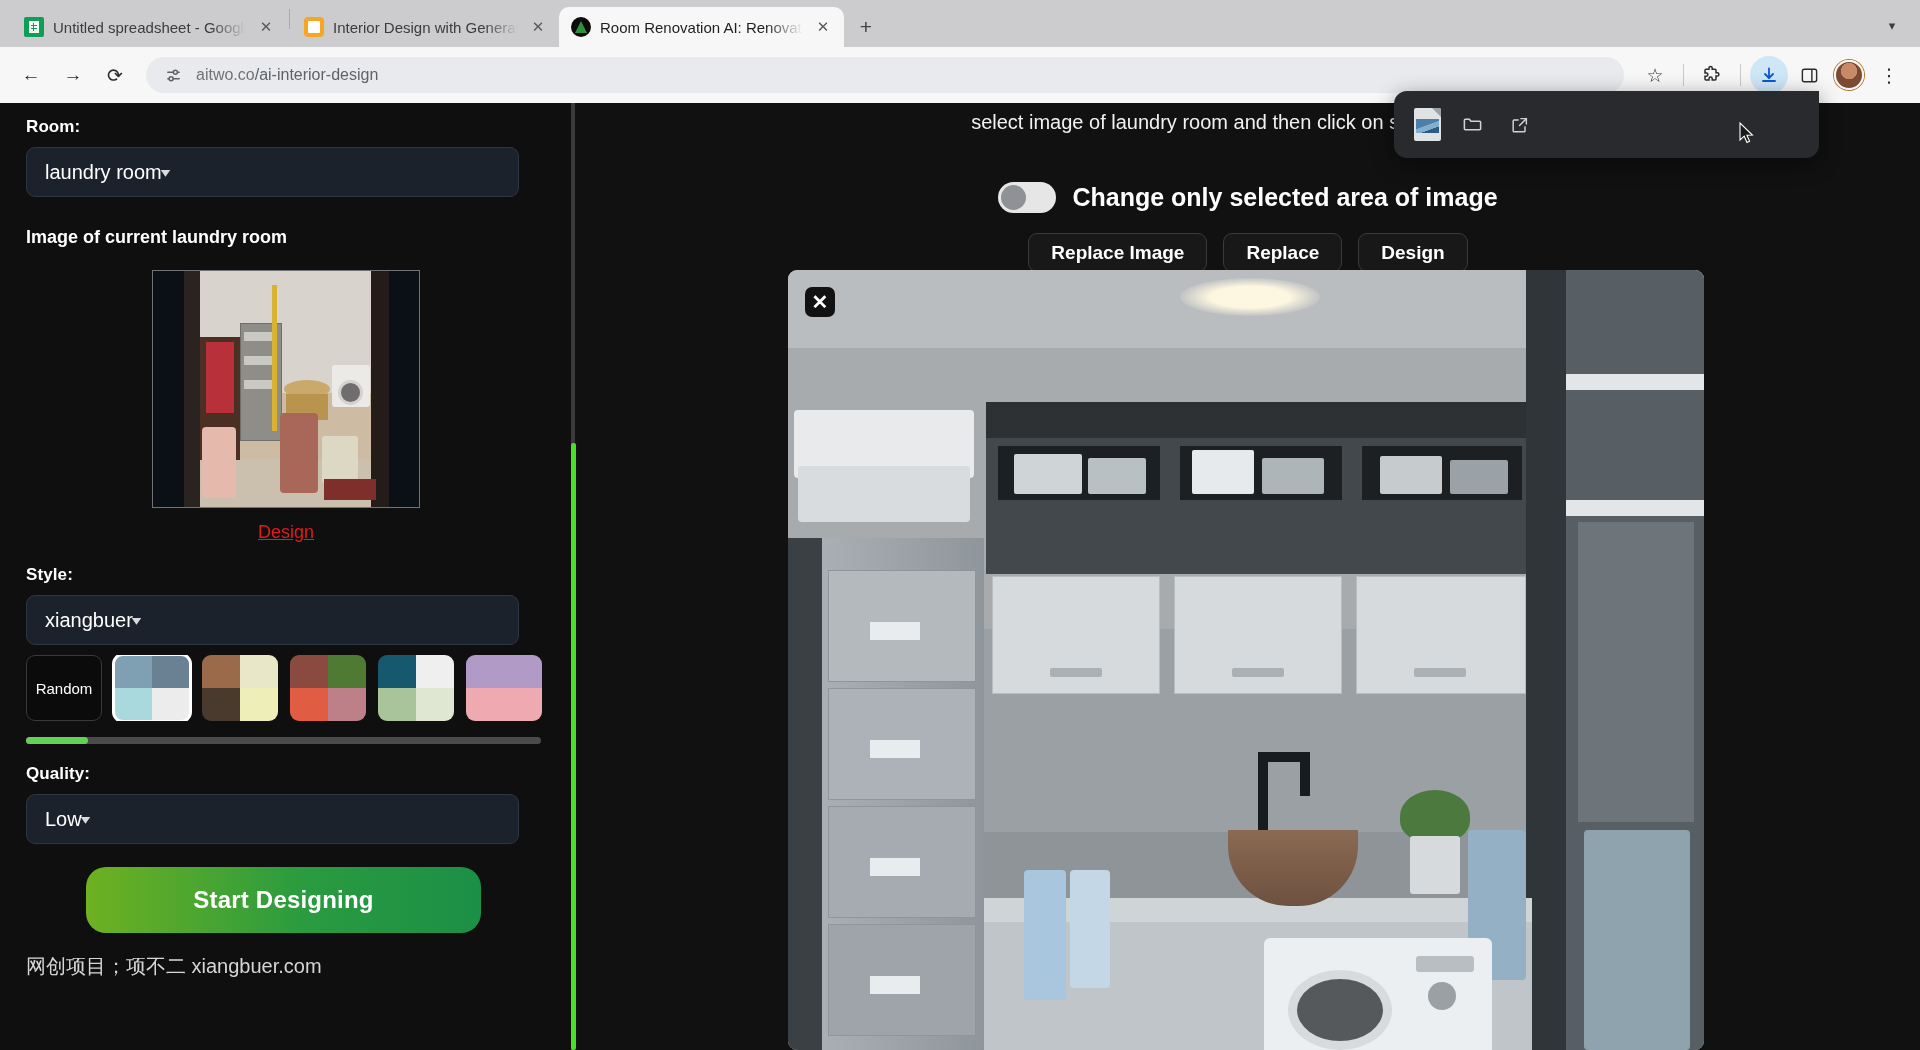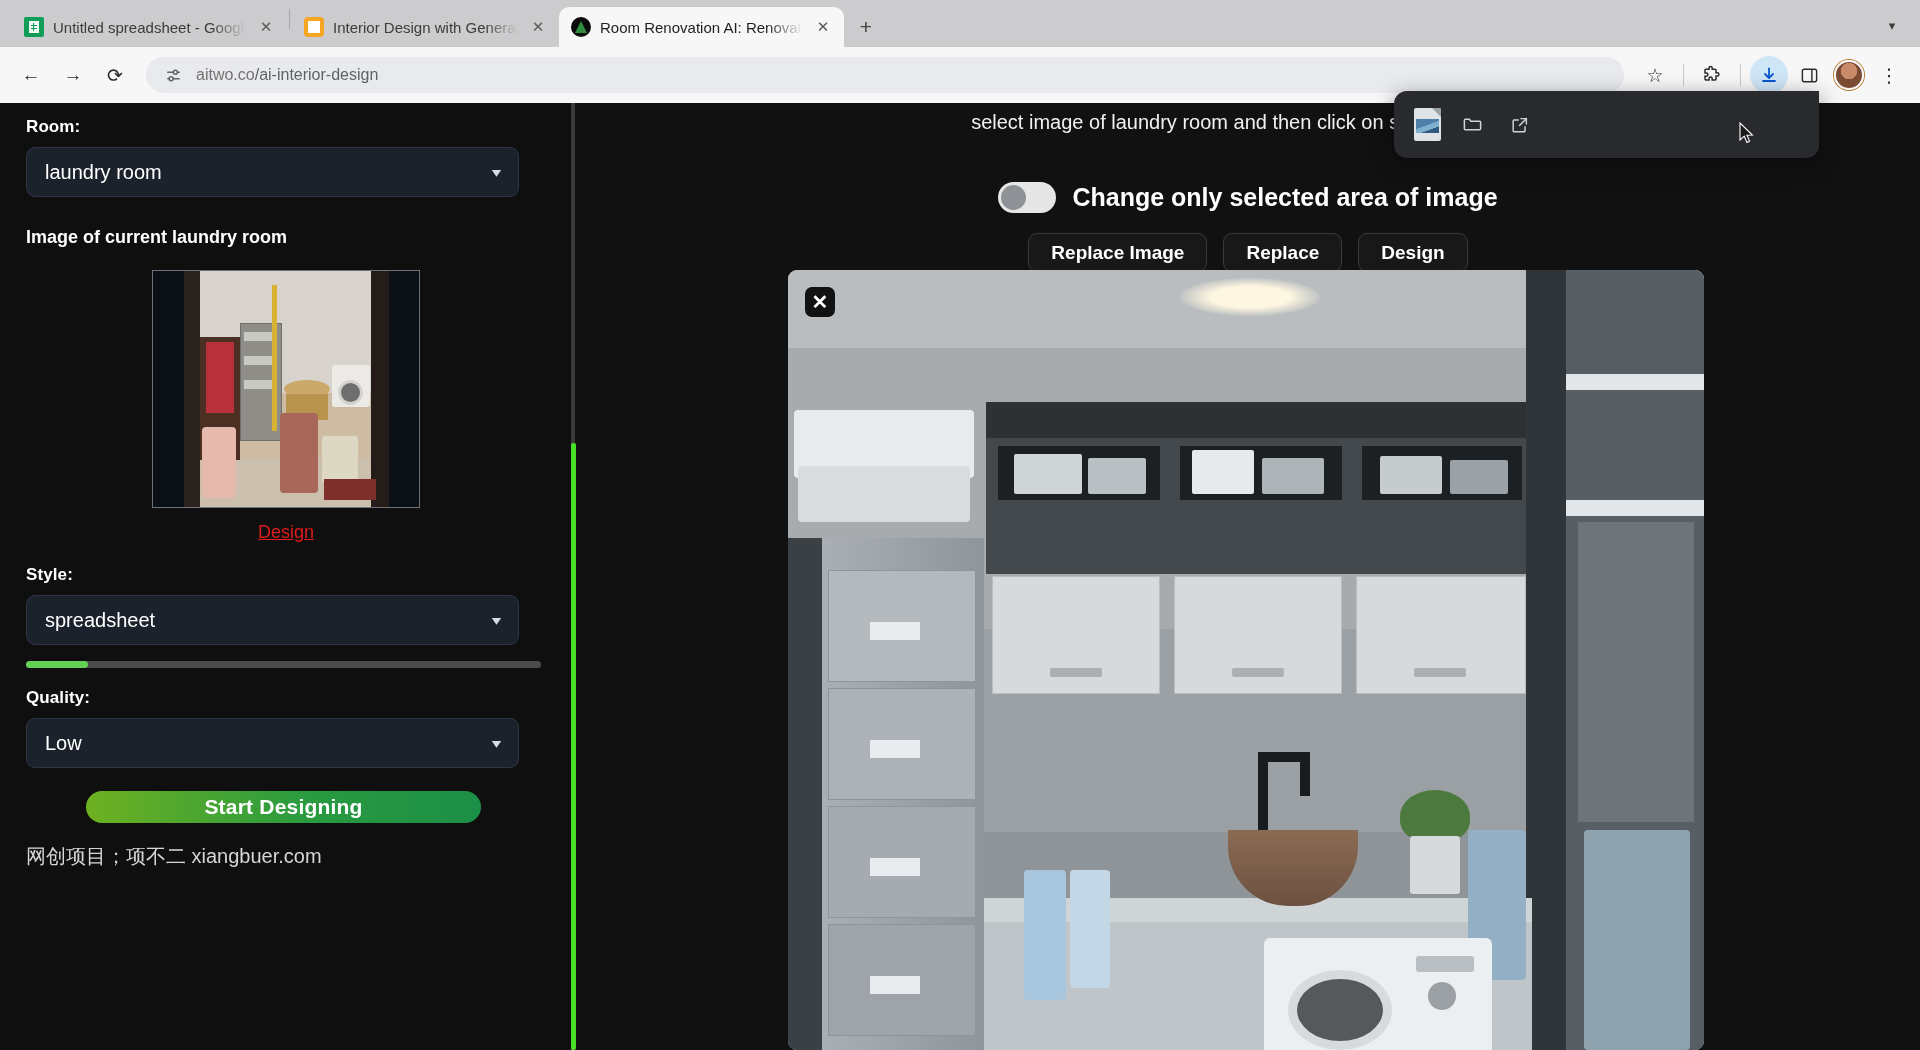--- a/index.html
+++ b/index.html
@@ -177,21 +177,21 @@
     padding: 14px 26px 0 26px;
   }
   .field-label {
     font-size: 17px; font-weight: bold; color: #ffffff;
     margin-bottom: 10px; letter-spacing: .1px;
   }
   .select-box {
     width: 493px; height: 50px;
     background: #1b222c; border: 1px solid #2c3644;
     border-radius: 9px;
-    display: flex; align-items: center; justify-content: space-between;
+    display: flex; align-items: center; 
     padding: 0 18px;
     color: #ffffff; font-size: 20px;
   }
   .chevron { font-size: 14px; color: #d7dbe0; transform: scaleX(1.35); }
   .section-title {
     font-size: 18px; font-weight: bold; color: #fff;
     margin: 30px 0 16px 0;
   }
 
   .thumb-wrap {
@@ -236,24 +236,24 @@
   .scroll-track {
     width: 515px; height: 7px; background: #4b4b4b;
     border-radius: 4px; margin-top: 16px; position: relative;
   }
   .scroll-thumb {
     position: absolute; left: 0; top: 0; height: 7px;
     background: #62d154; border-radius: 4px;
   }
 
   .cta {
-    width: 395px; height: 32px; margin: 23px 0 0 60px;
+    width: 395px; height: 66px; margin: 23px 0 0 60px;
     border-radius: 20px;
     background: linear-gradient(90deg, #6fb121 0%, #2a9b3f 55%, #1c8f47 100%);
-    color: #ffffff; font-size: 21px; font-weight: bold;
+    color: #ffffff; font-size: 24px; font-weight: bold;
     display: flex; align-items: center; justify-content: center;
     letter-spacing: .2px;
   }
   .watermark {
     margin-top: 20px; color: #d6d6d6; font-size: 20px;
     white-space: nowrap;
   }
 
   
   .rail {
@@ -446,24 +446,57 @@
           <span class="ti" style="left:138px;top:70%;width:36px;height:20%;background:#ddd8c4;border-radius:3px;"></span>
           <span class="ti" style="left:140px;top:88%;width:52px;height:9%;background:#7e2f2c;"></span>
           <span class="ti" style="left:88px;top:6%;width:5px;height:62%;background:#d7b233;"></span>
         </div>
       </div>
 
       <div class="remove-link">Design</div>
 
       <div class="field-label" style="margin-top:22px;">Style:</div>
       <div class="select-box">
-        <span>spreadsheet</span>
+        <span>xiangbuer</span>
         <span class="chevron">▾</span>
       </div>
 
+      <div class="palette-row">
+        <div class="sw random">Random</div>
+        <div class="sw sel">
+          <i style="background:#7fa0b3"></i>
+            <i style="background:#6a8093"></i>
+            <i style="background:#a9d9dd"></i>
+            <i style="background:#ececec"></i>
+        </div>
+        <div class="sw">
+          <i style="background:#9a6a4b"></i>
+            <i style="background:#e8e7c8"></i>
+            <i style="background:#4a3a2e"></i>
+            <i style="background:#eeeeb9"></i>
+        </div>
+        <div class="sw">
+          <i style="background:#8b4a40"></i>
+            <i style="background:#4f7a33"></i>
+            <i style="background:#e05c42"></i>
+            <i style="background:#bd8089"></i>
+        </div>
+        <div class="sw">
+          <i style="background:#16596e"></i>
+            <i style="background:#efefef"></i>
+            <i style="background:#a9c39a"></i>
+            <i style="background:#dfe6d2"></i>
+        </div>
+        <div class="sw">
+          <i style="background:#b29ac6"></i>
+            <i style="background:#b29ac6"></i>
+            <i style="background:#eeaab0"></i>
+            <i style="background:#eeaab0"></i>
+        </div>
+      </div>
 
       <div class="scroll-track">
         <div class="scroll-thumb" id="scroll-thumb" style="width: 12%;"></div>
       </div>
 
       <div class="field-label" style="margin-top:20px;">Quality:</div>
       <div class="select-box">
         <span>Low</span>
         <span class="chevron">▾</span>
       </div>

